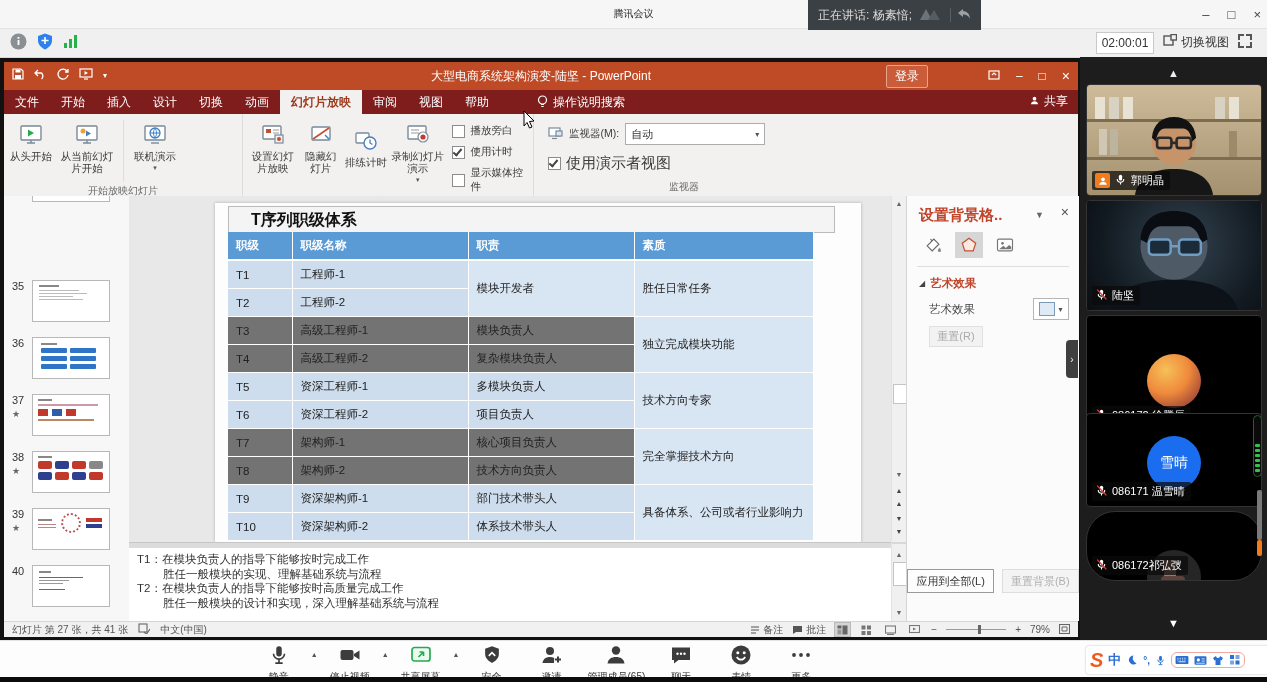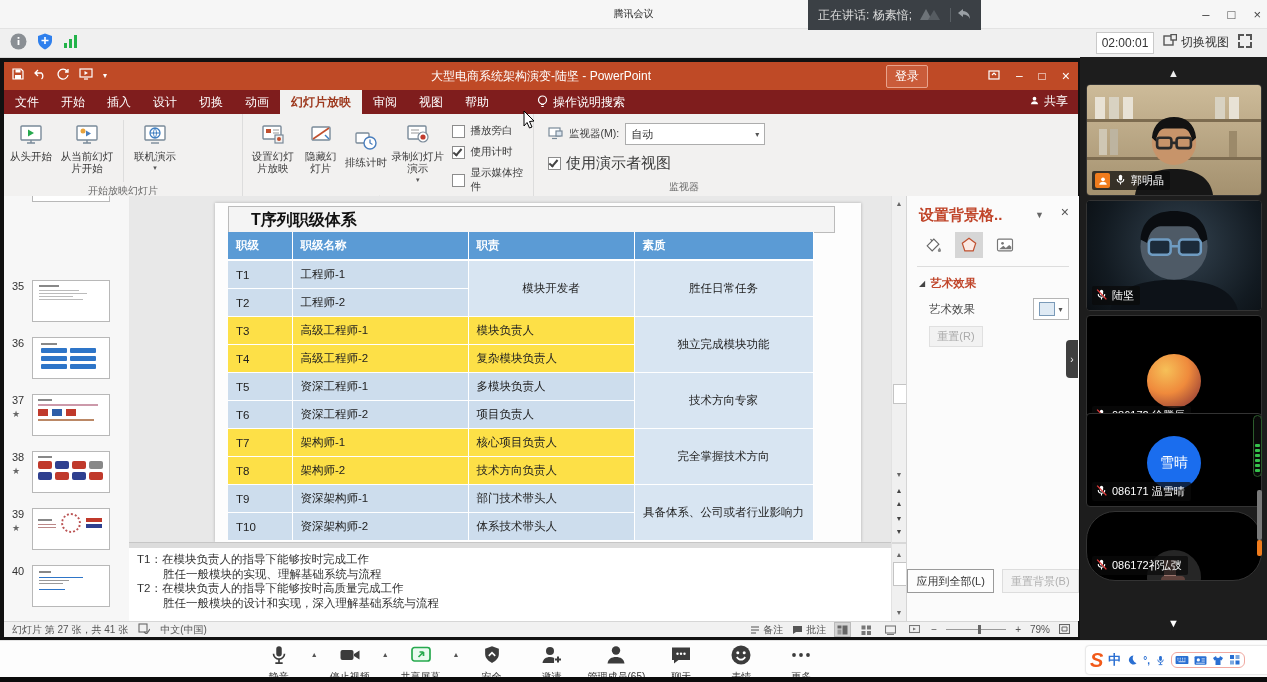--- a/index.html
+++ b/index.html
@@ -55,22 +55,22 @@
   .tscroll{position:absolute;right:0;top:134px;width:8px;height:425px;background:#ececec;border-left:1px solid #e0e0e0;}
   .slidearea{position:absolute;left:125px;top:134px;width:762px;height:346px;background:#e8e8e8;}
   .slidecanvas{position:absolute;left:86px;top:7px;width:646px;height:339px;background:#fdfdfd;box-shadow:0 0 3px rgba(0,0,0,.25);overflow:hidden;}
   .slidetitle{position:absolute;left:13px;top:3px;width:583px;height:25px;border:1px solid #bbb;background:#f4f4f4;
               font-size:16px;font-weight:bold;color:#111;line-height:25px;padding-left:22px;}
   #slide-table{position:absolute;left:13px;top:29px;width:585px;border-collapse:collapse;table-layout:fixed;}
   #slide-table th{background:#5b9bd5;color:#fff;font-size:11.5px;font-weight:bold;text-align:left;
                   padding:6px 8px;border-right:1px solid #fff;border-bottom:2px solid #fff;}
   #slide-table td{font-size:11.5px;color:#222;padding:6px 8px;border-right:1px solid #fff;border-bottom:1px solid #fff;height:15px;}
   .rdark td{background:#cddded;}
-  .rlight td{background:#fde047;}
-  td.merge{background:#d8e5f2 !important;text-align:center;}
+  .rlight td{background:#737373;}
+  td.merge{background:#d8e5f2 !important;}
   .notesdivider{position:absolute;left:125px;top:480px;width:762px;height:6px;background:#dcdcdc;border-top:1px solid #c6c6c6;border-bottom:1px solid #c6c6c6;}
   .notespane{position:absolute;left:125px;top:486px;width:762px;height:73px;background:#fff;overflow:hidden;padding:4px 0 0 8px;}
   .nline{font-size:11.5px;color:#333;line-height:14.5px;white-space:nowrap;}
   .nline.ind{padding-left:26px;}
   .vscroll{position:absolute;left:887px;top:134px;width:15px;height:425px;background:#f0f0f0;border-left:1px solid #e2e2e2;}
   .sbtn{position:absolute;left:1px;width:12px;height:13px;background:#f0f0f0;color:#666;font-size:7px;text-align:center;line-height:13px;}
   .sthumb{position:absolute;left:1px;width:12px;background:#fff;border:1px solid #c4c4c4;}
   
   .fmtpanel{position:absolute;left:902px;top:134px;width:172px;height:425px;background:#fbfbfb;border-left:1px solid #d5d5d5;}
   .fp-title{position:absolute;left:12px;top:10px;font-size:15px;font-weight:bold;color:#c0452a;}

